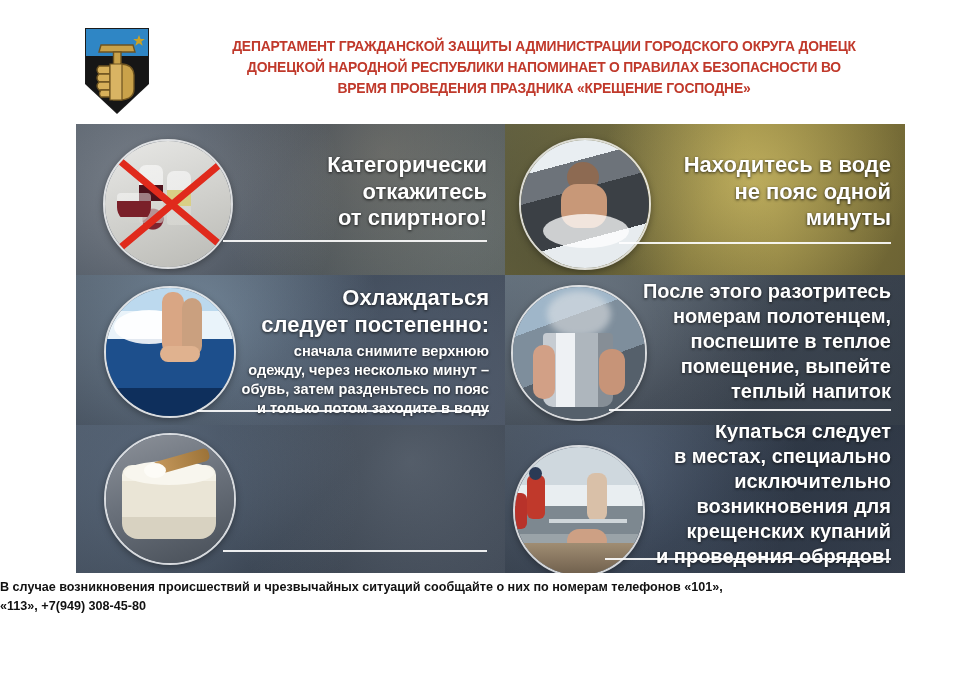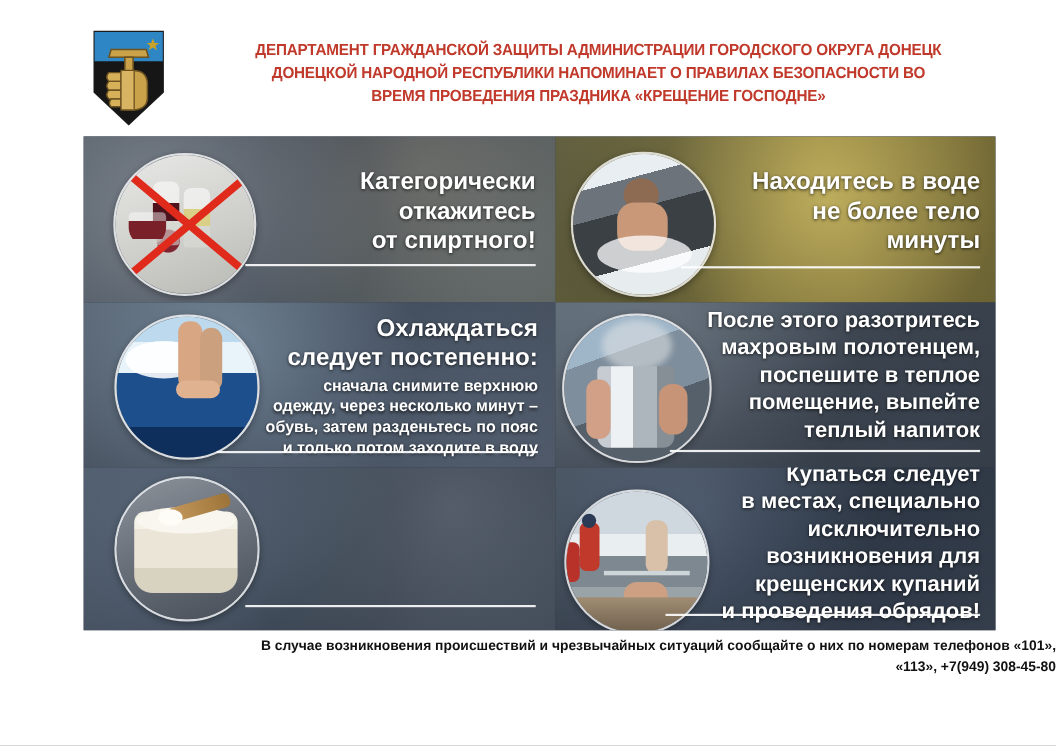--- a/index.html
+++ b/index.html
@@ -101,21 +101,21 @@
     display:block;font-weight:bold;font-size:14.6px;line-height:19px;
     white-space:nowrap;
   }
   .rule{
     position:absolute;height:2px;background:rgba(255,255,255,.9);
   }
 
   
   .footer{
     position:absolute;left:0;top:578px;width:960px;
-    text-align:right;color:#111111;
+    text-align:left;color:#111111;
     font-weight:bold;font-size:12.6px;line-height:19px;
   }
   .footer .ln{display:block;}
 </style>
 </head>
 <body>
 
 <div class="header">
 
   <div class="emblem">
@@ -182,21 +182,21 @@
           <div style="position:absolute;left:46px;top:22px;width:32px;height:30px;border-radius:50%;
                background:#8d6a52;"></div>
           <div style="position:absolute;left:40px;top:44px;width:46px;height:44px;border-radius:16px;
                background:#c89878;"></div>
           <div style="position:absolute;left:22px;top:74px;width:86px;height:34px;border-radius:50%;
                background:rgba(255,255,255,.75);"></div>
         </div>
       </div>
       <div class="txt" style="right:14px;top:28px;width:268px;">
         <span class="head">Находитесь в воде</span>
-        <span class="head">не более тело</span>
+        <span class="head">не пояс одной</span>
         <span class="head">минуты</span>
       </div>
       <div class="rule" style="right:14px;top:118px;width:272px;"></div>
     </div>
 
     <div class="cell bg-c">
       <div class="bubble" style="left:28px;top:11px;width:128px;height:128px;">
         <div class="ph" style="background:
              linear-gradient(180deg,#bcd9ee 0 18%,#e9f3fa 18% 40%,#1d4f8c 40% 78%,#0e2f5c 78% 100%);">
           <div style="position:absolute;left:8px;top:22px;width:70px;height:34px;border-radius:50%;
@@ -229,21 +229,21 @@
           <div style="position:absolute;left:30px;top:46px;width:70px;height:74px;border-radius:4px 4px 10px 10px;
                background:linear-gradient(90deg,#c6ccd2 0 18%,#eef1f4 18% 46%,#aeb6bd 46% 78%,#868e96 78% 100%);"></div>
           <div style="position:absolute;left:20px;top:58px;width:22px;height:54px;border-radius:10px;
                background:#d2a086;"></div>
           <div style="position:absolute;left:86px;top:62px;width:26px;height:46px;border-radius:12px;
                background:#c79478;"></div>
         </div>
       </div>
       <div class="txt" style="right:14px;top:4px;width:288px;">
         <span class="head sm">После этого разотритесь</span>
-        <span class="head sm">махровым полотенцем,</span>
+        <span class="head sm">номерам полотенцем,</span>
         <span class="head sm">поспешите в теплое</span>
         <span class="head sm">помещение, выпейте</span>
         <span class="head sm">теплый напиток</span>
       </div>
       <div class="rule" style="right:14px;top:134px;width:282px;"></div>
     </div>
 
     <div class="cell bg-e">
       <div class="bubble" style="left:28px;top:8px;width:128px;height:128px;">
         <div class="ph" style="background:linear-gradient(160deg,#8d929a 0%,#6a717b 45%,#474e57 100%);">

